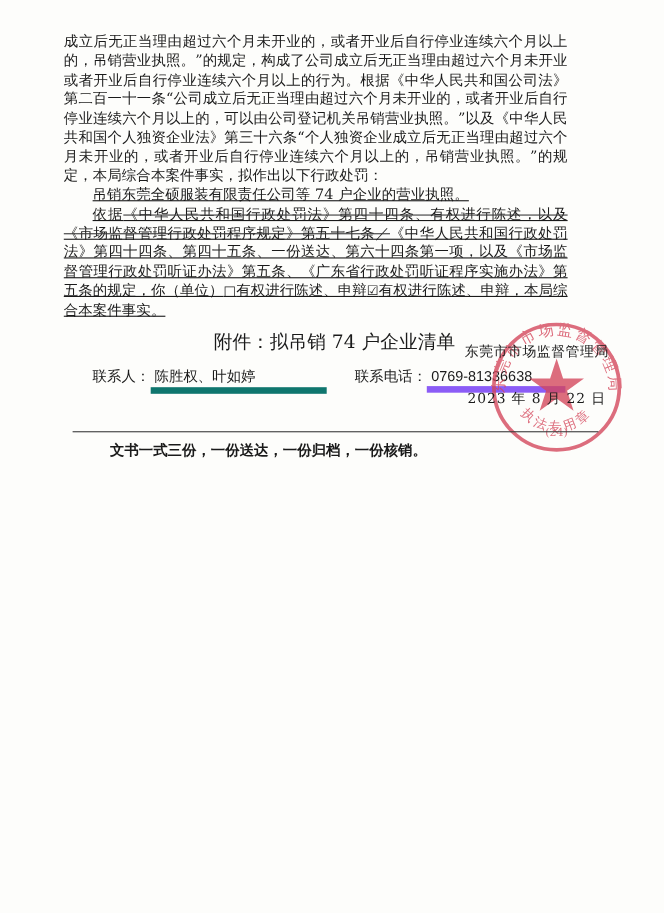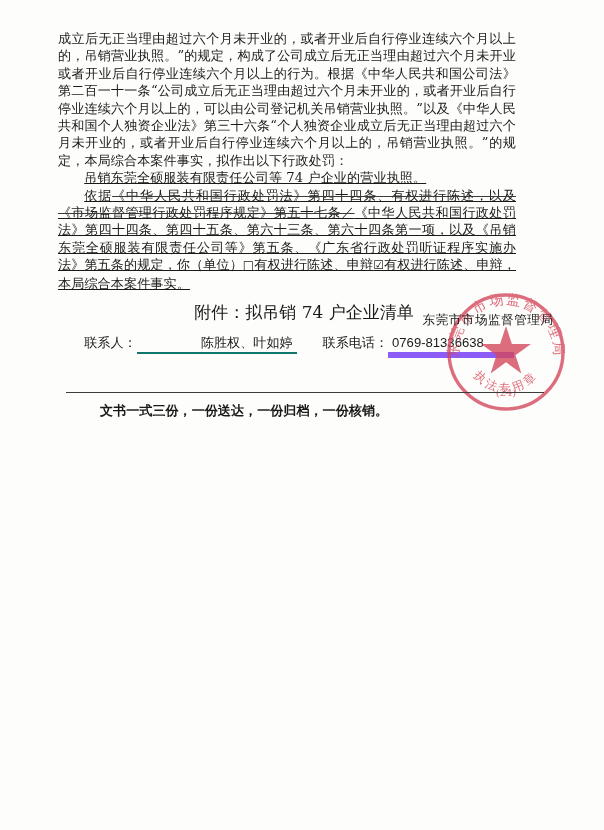--- a/index.html
+++ b/index.html
@@ -62,22 +62,22 @@
   .contact-row {
     margin: 0;
     font-size: 13.1px;
     line-height: 17.4px;
     text-indent: 2em;
     white-space: nowrap;
   }
   .ul-name {
     display: inline-block;
     min-width: 152px;
-    border-bottom: 2px solid #0f766e;
-    text-align: right;
+    border-bottom: 6px solid #0f766e;
+    text-align: left;
     padding: 0 4px 1px 4px;
     text-indent: 0;
   }
   .ul-phone {
     display: inline-block;
     min-width: 118px;
     border-bottom: 6px solid #8b5cf6;
     text-align: left;
     padding: 0 4px 1px 4px;
     text-indent: 0;
@@ -135,21 +135,21 @@
 
 <div class="page">
 
   <div class="doc">
 
     <p class="para">成立后无正当理由超过六个月未开业的，或者开业后自行停业连续六个月以上的，吊销营业执照。”的规定，构成了公司成立后无正当理由超过六个月未开业或者开业后自行停业连续六个月以上的行为。根据《中华人民共和国公司法》第二百一十一条“公司成立后无正当理由超过六个月未开业的，或者开业后自行停业连续六个月以上的，可以由公司登记机关吊销营业执照。”以及《中华人民共和国个人独资企业法》第三十六条“个人独资企业成立后无正当理由超过六个月未开业的，或者开业后自行停业连续六个月以上的，吊销营业执照。”的规定，本局综合本案件事实，拟作出以下行政处罚：</p>
 
     <p class="para indent">吊销东莞全硕服装有限责任公司等 74 户企业的营业执照。</p>
 
     <p class="para indent">
-      <span>依据</span><span class="strike">《中华人民共和国行政处罚法》第四十四条、有权进行陈述，以及《市场监督管理行政处罚程序规定》第五十七条／</span><span>《中华人民共和国行政处罚法》第四十四条、第四十五条、第六十三条、第六十四条第一项，以及《吊销东莞全硕服装有限责任公司等》第五条、《广东省行政处罚听证程序实施办法》第五条的规定，你（单位）</span><span class="cbox">□</span><span>有权进行陈述、申辩</span><span class="cbox">☑</span><span>有权进行陈述、申辩，本局综合本案件事实。</span>
+      <span>依据</span><span class="strike">《中华人民共和国行政处罚法》第四十四条、有权进行陈述，以及《市场监督管理行政处罚程序规定》第五十七条／</span><span>《中华人民共和国行政处罚法》第四十四条、第四十五条、一份送达、第六十四条第一项，以及《市场监督管理行政处罚听证办法》第五条、《广东省行政处罚听证程序实施办法》第五条的规定，你（单位）</span><span class="cbox">□</span><span>有权进行陈述、申辩</span><span class="cbox">☑</span><span>有权进行陈述、申辩，本局综合本案件事实。</span>
     </p>
 
 
     <div class="block-gap"></div>
 
     <p class="attach-row">
       <span>附件：</span><span>拟吊销 74 户企业清单</span>
     </p>
 
     <div class="block-gap"></div>
@@ -173,19 +173,20 @@
       <text font-size="12" fill="#d4455a" font-family="'DejaVu Serif',serif" letter-spacing="3">
         <textPath href="#arcBottom" startOffset="50%" text-anchor="middle">执法专用章</textPath>
       </text>
       <polygon fill="#d4455a" points="64,38 69.9,56.1 88.9,56.1 73.5,67.3 79.4,85.4 64,74.2 48.6,85.4 54.5,67.3 39.1,56.1 58.1,56.1"></polygon>
       <text x="64" y="108" font-size="10" fill="#d4455a" text-anchor="middle" font-family="'DejaVu Serif',serif">(24)</text>
     </svg>
   </div>
 
   <div class="sign-block">
     <div class="sign-org">东莞市市场监督管理局</div>
+    <div class="sign-date">2023 年 8 月 22 日</div>
   </div>
 
   <div class="divider"></div>
 
   <div class="footer-note">文书一式三份，一份送达，一份归档，一份核销。</div>
 
 </div>
 
 </body></html>

